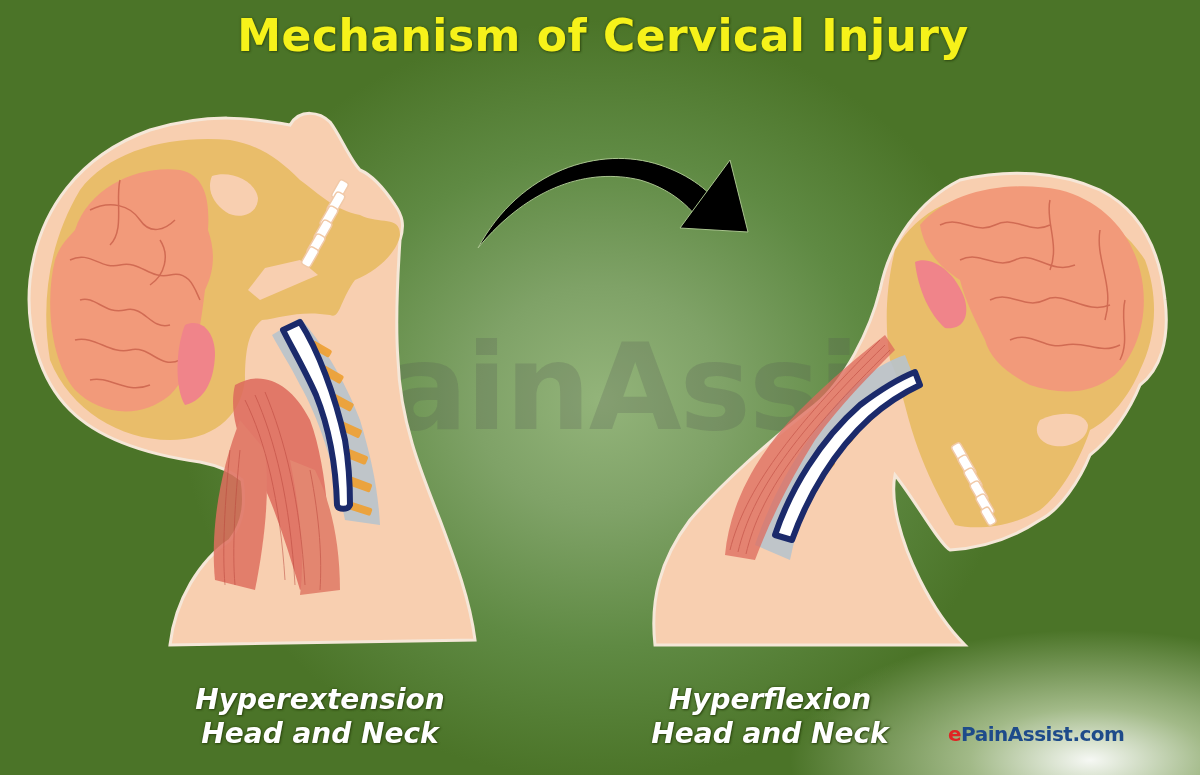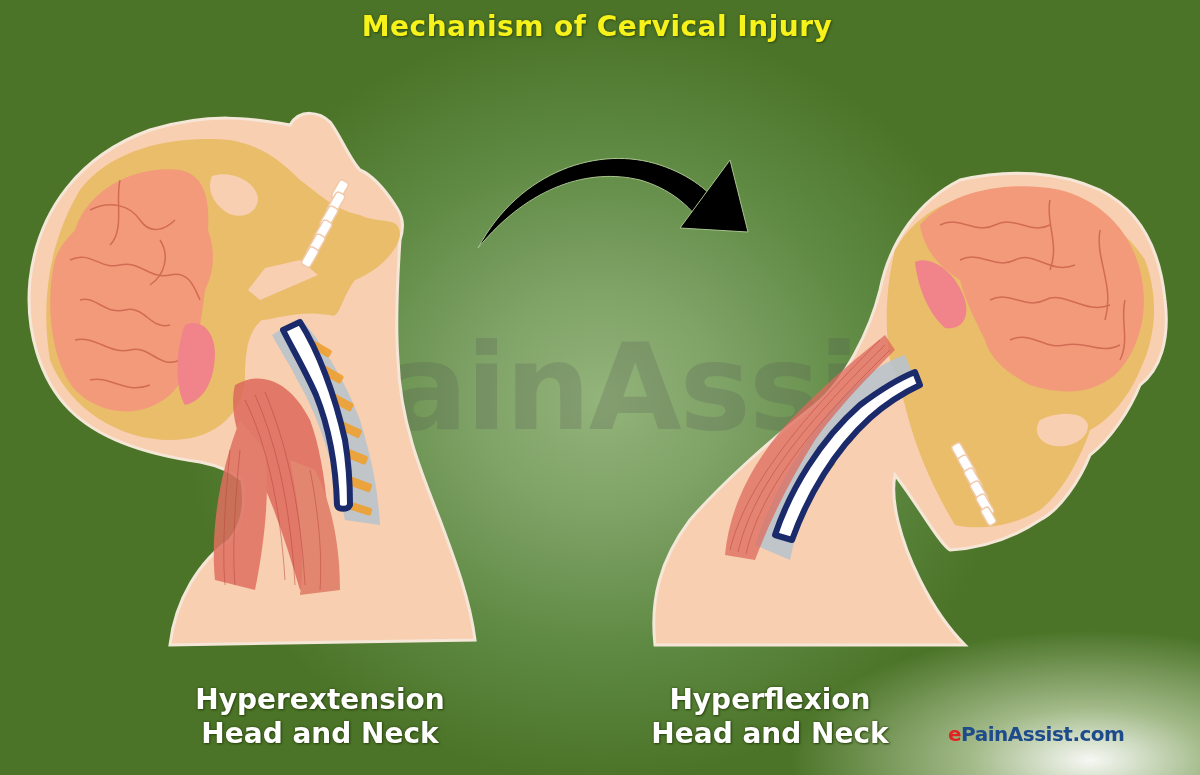--- a/index.html
+++ b/index.html
@@ -4,29 +4,30 @@
 <style>
   html, body { margin: 0; padding: 0; }
   body { width: 1200px; height: 775px; overflow: hidden; background: #4a7327; }
   #canvas {
     position: relative; width: 1200px; height: 775px; overflow: hidden;
     background:
       radial-gradient(ellipse 300px 130px at 1090px 760px, rgba(255,255,255,0.95) 0%, rgba(220,232,200,0.6) 40%, rgba(255,255,255,0) 100%),
       radial-gradient(ellipse 420px 380px at 600px 400px, #93b47a 0%, #7fa267 30%, #5f8a43 65%, #4b7428 100%);
   }
   .title {
-    position: absolute; top: 10px; left: 12px; width: 1170px; text-align: center;
-    font-family: "DejaVu Sans", sans-serif; font-weight: bold; font-size: 28px;
+    position: absolute; top: 10px; left: 18px; width: 1170px; text-align: center;
+    font-family: "DejaVu Sans", sans-serif; font-weight: bold; font-size: 44px;
     color: #f6f21a; letter-spacing: 0.5px;
     text-shadow: 0 0 3px #3b5a1a, 1px 1px 2px #2f4a12;
   }
   .caption {
     position: absolute; font-family: "DejaVu Sans", sans-serif; font-weight: bold;
     font-size: 28px; line-height: 34px; color: #ffffff; text-align: center;
     text-shadow: 0 0 3px #2f4a12, 1px 1px 2px #2f4a12;
+    font-style: italic;
   }
   #cap-left { left: 170px; top: 683px; width: 300px; }
   #cap-right { left: 640px; top: 683px; width: 260px; }
   .watermark {
     position: absolute; left: 225px; top: 318px;
     font-family: "DejaVu Sans", sans-serif; font-weight: bold; font-size: 120px;
     color: rgba(80,80,80,0.22); letter-spacing: -2px; white-space: nowrap;
   }
   .logo {
     position: absolute; left: 948px; top: 722px;

